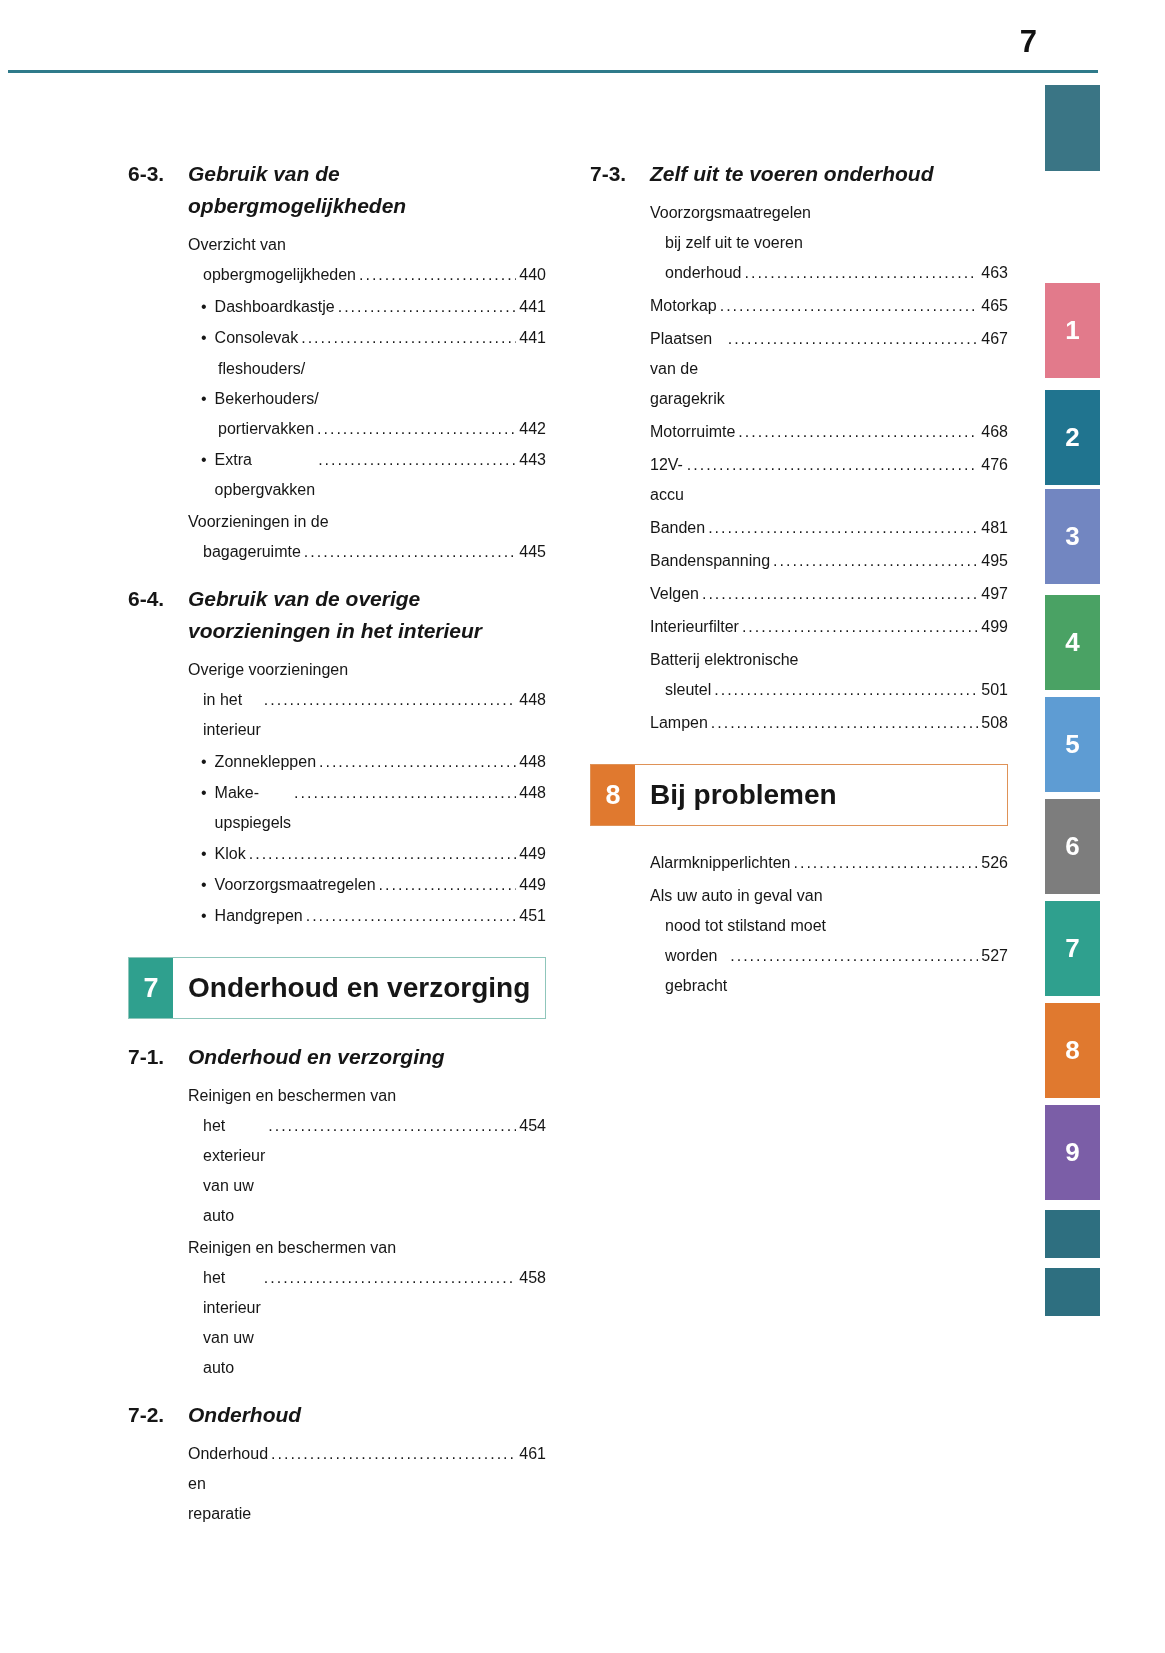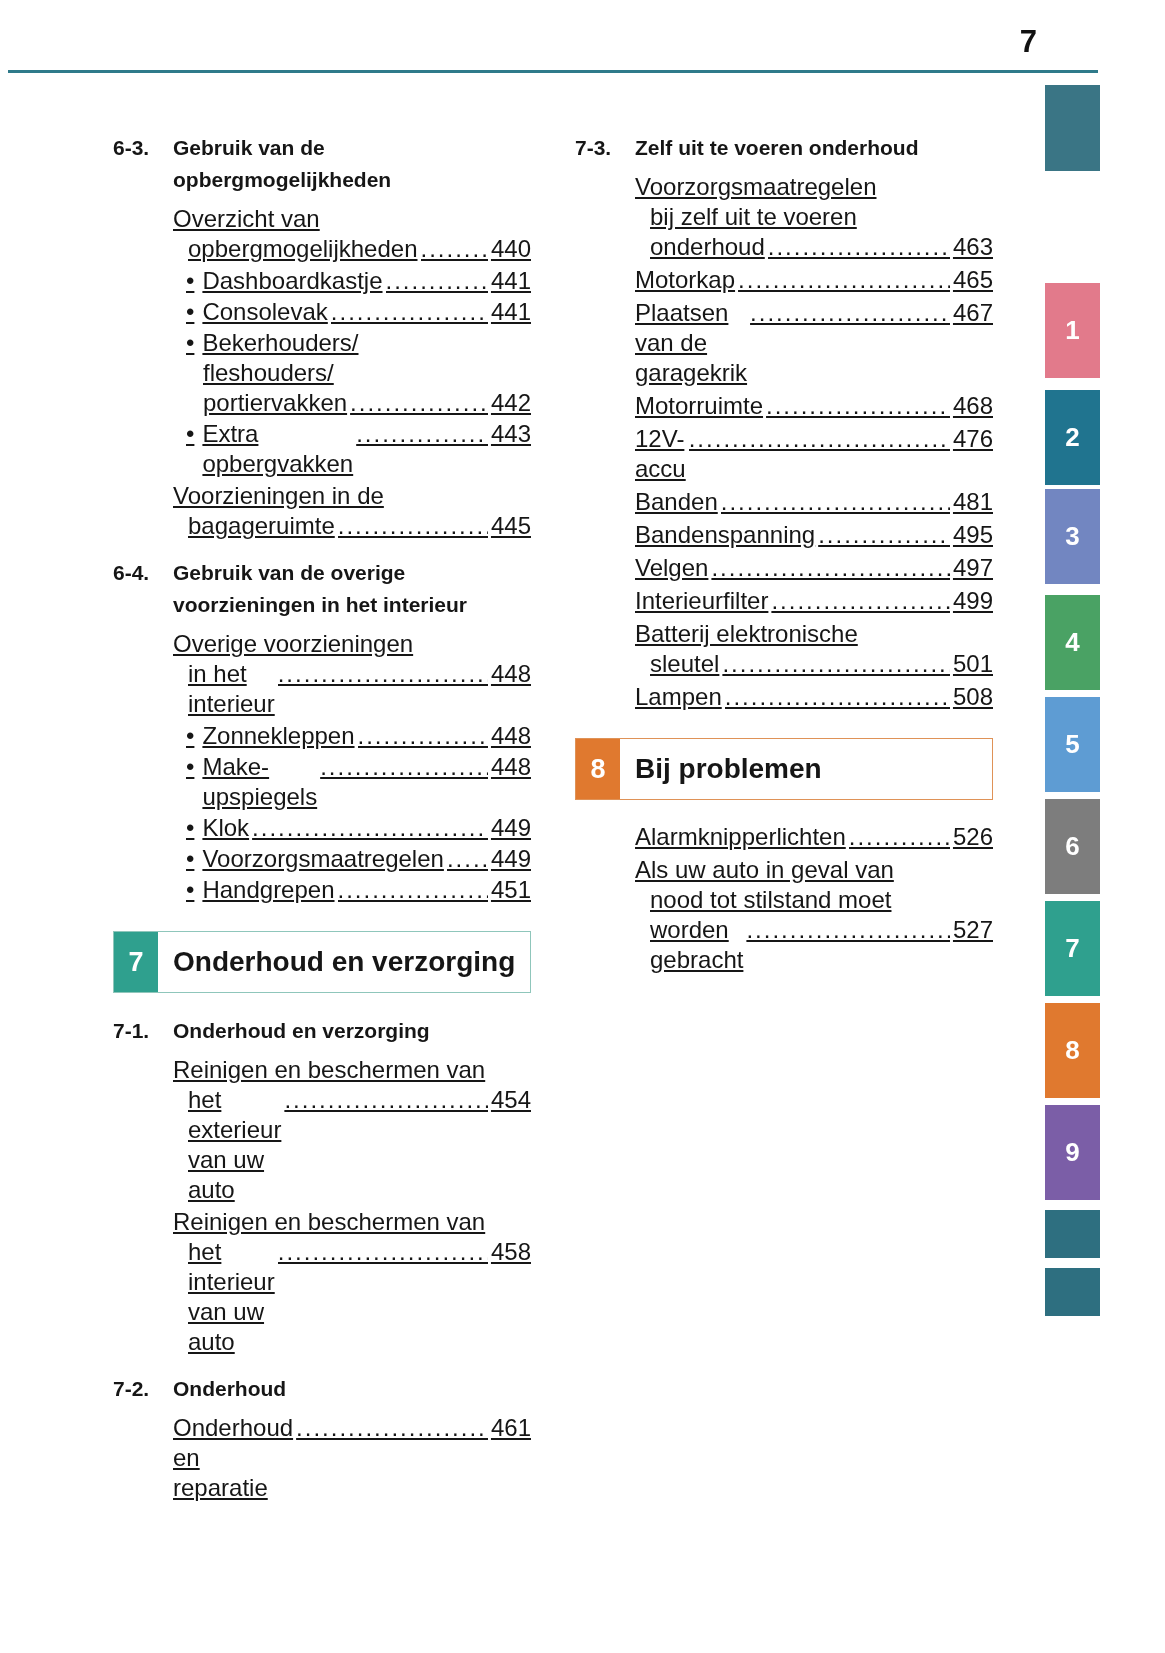--- a/index.html
+++ b/index.html
@@ -23,40 +23,39 @@
     color: #111;
   }
   .header-rule {
     position: absolute;
     top: 70px;
     left: 8px;
     right: 67px;
     height: 3px;
     background: #2f7a8a;
   }
-  .col { position: absolute; top: 132px; width: 418px; }
+  .col { position: absolute; top: 158px; width: 418px; margin-left: 15px; }
   #col-left  { left: 113px; }
   #col-right { left: 575px; }
 
   .sec {
     display: flex;
     margin: 16px 0 8px;
     font-weight: bold;
     font-size: 21px;
     line-height: 32px;
   }
   .col > .sec:first-child { margin-top: 0; }
   .sec-num { flex: 0 0 60px; }
-  .sec-title { white-space: pre-line; }
+  .sec-title { white-space: pre-line; font-style: italic; }
 
   .entry {
     margin: 2px 0 2px 60px;
-    font-size: 24px;
+    font-size: 16px;
     line-height: 30px;
-    text-decoration: underline;
   }
   #col-right .entry { margin-top: 3px; margin-bottom: 3px; }
   .entry.bullet { margin-left: 73px; margin-top: 1px; margin-bottom: 1px; }
 
   .line.cont { padding-left: 15px; }
   .bullet .line.cont { padding-left: 17px; }
   .line.leader { display: flex; align-items: baseline; }
   .blt { margin-right: 8px; flex: 0 0 auto; }
   .t { flex: 0 1 auto; }
   .dots { flex: 1 1 auto; overflow: hidden; white-space: nowrap; margin: 0 3px; min-width: 10px; }
@@ -139,22 +138,22 @@
       </div>
       <div class="entry bullet">
         <div class="line leader">
           <span class="blt">•</span>
           <span class="t">Consolevak</span>
           <span class="dots"></span>
           <span class="pg">441</span>
         </div>
       </div>
       <div class="entry bullet">
+        <div class="line cont"><span class="t">fleshouders/</span></div>
         <div class="line"><span class="blt">•</span><span class="t">Bekerhouders/</span></div>
-        <div class="line cont"><span class="t">fleshouders/</span></div>
         <div class="line cont leader">
           <span class="t">portiervakken</span>
           <span class="dots"></span>
           <span class="pg">442</span>
         </div>
       </div>
       <div class="entry bullet">
         <div class="line leader">
           <span class="blt">•</span>
           <span class="t">Extra opbergvakken</span>

